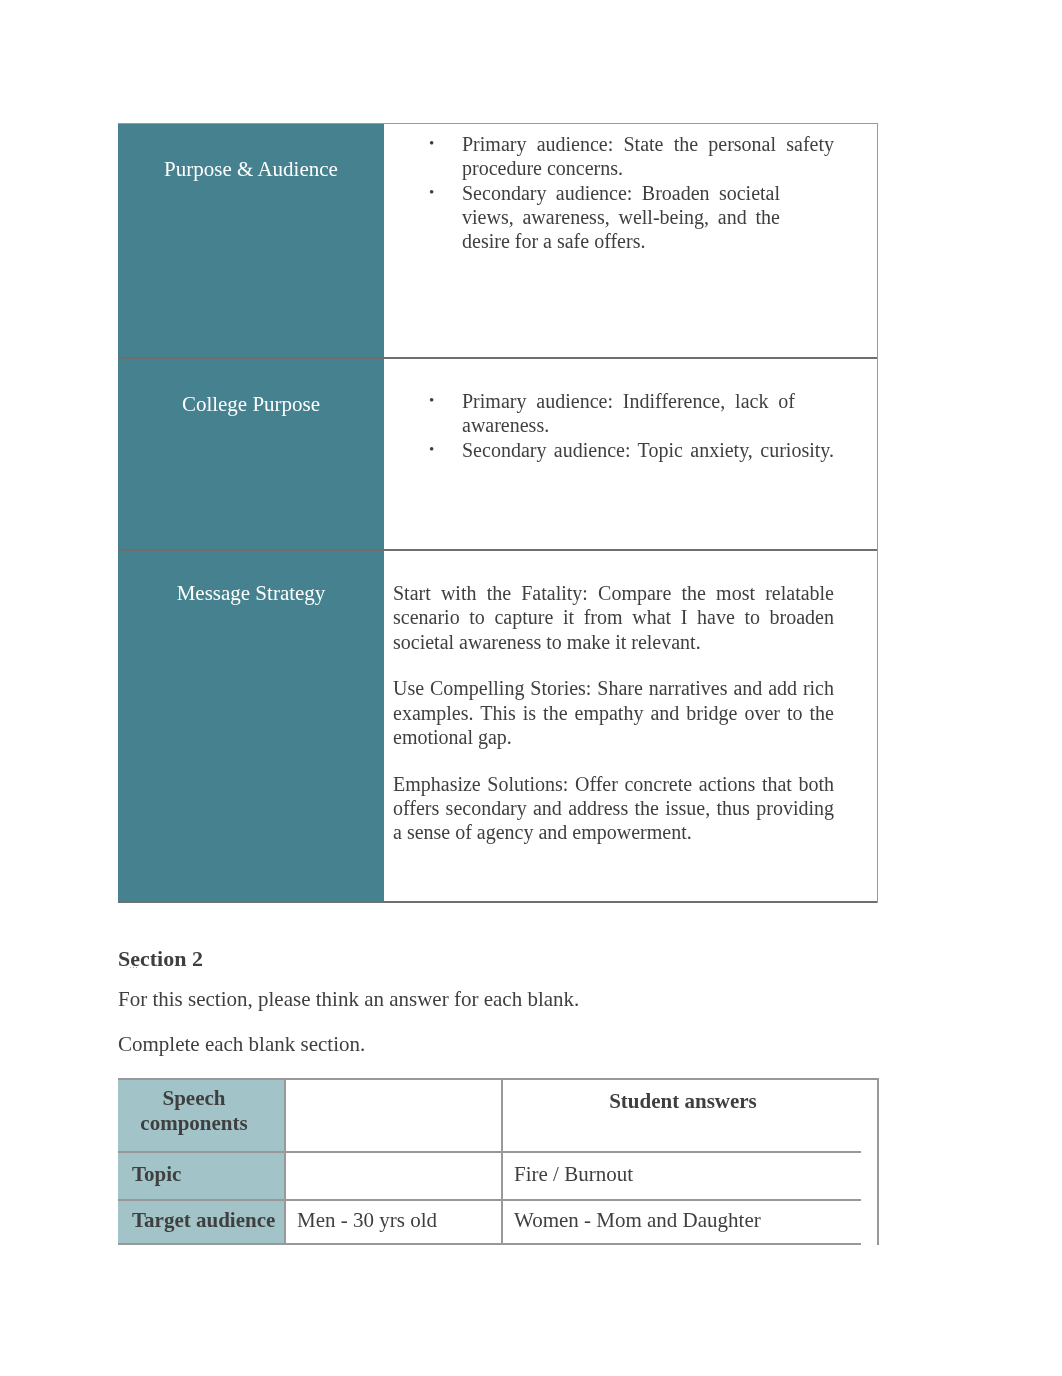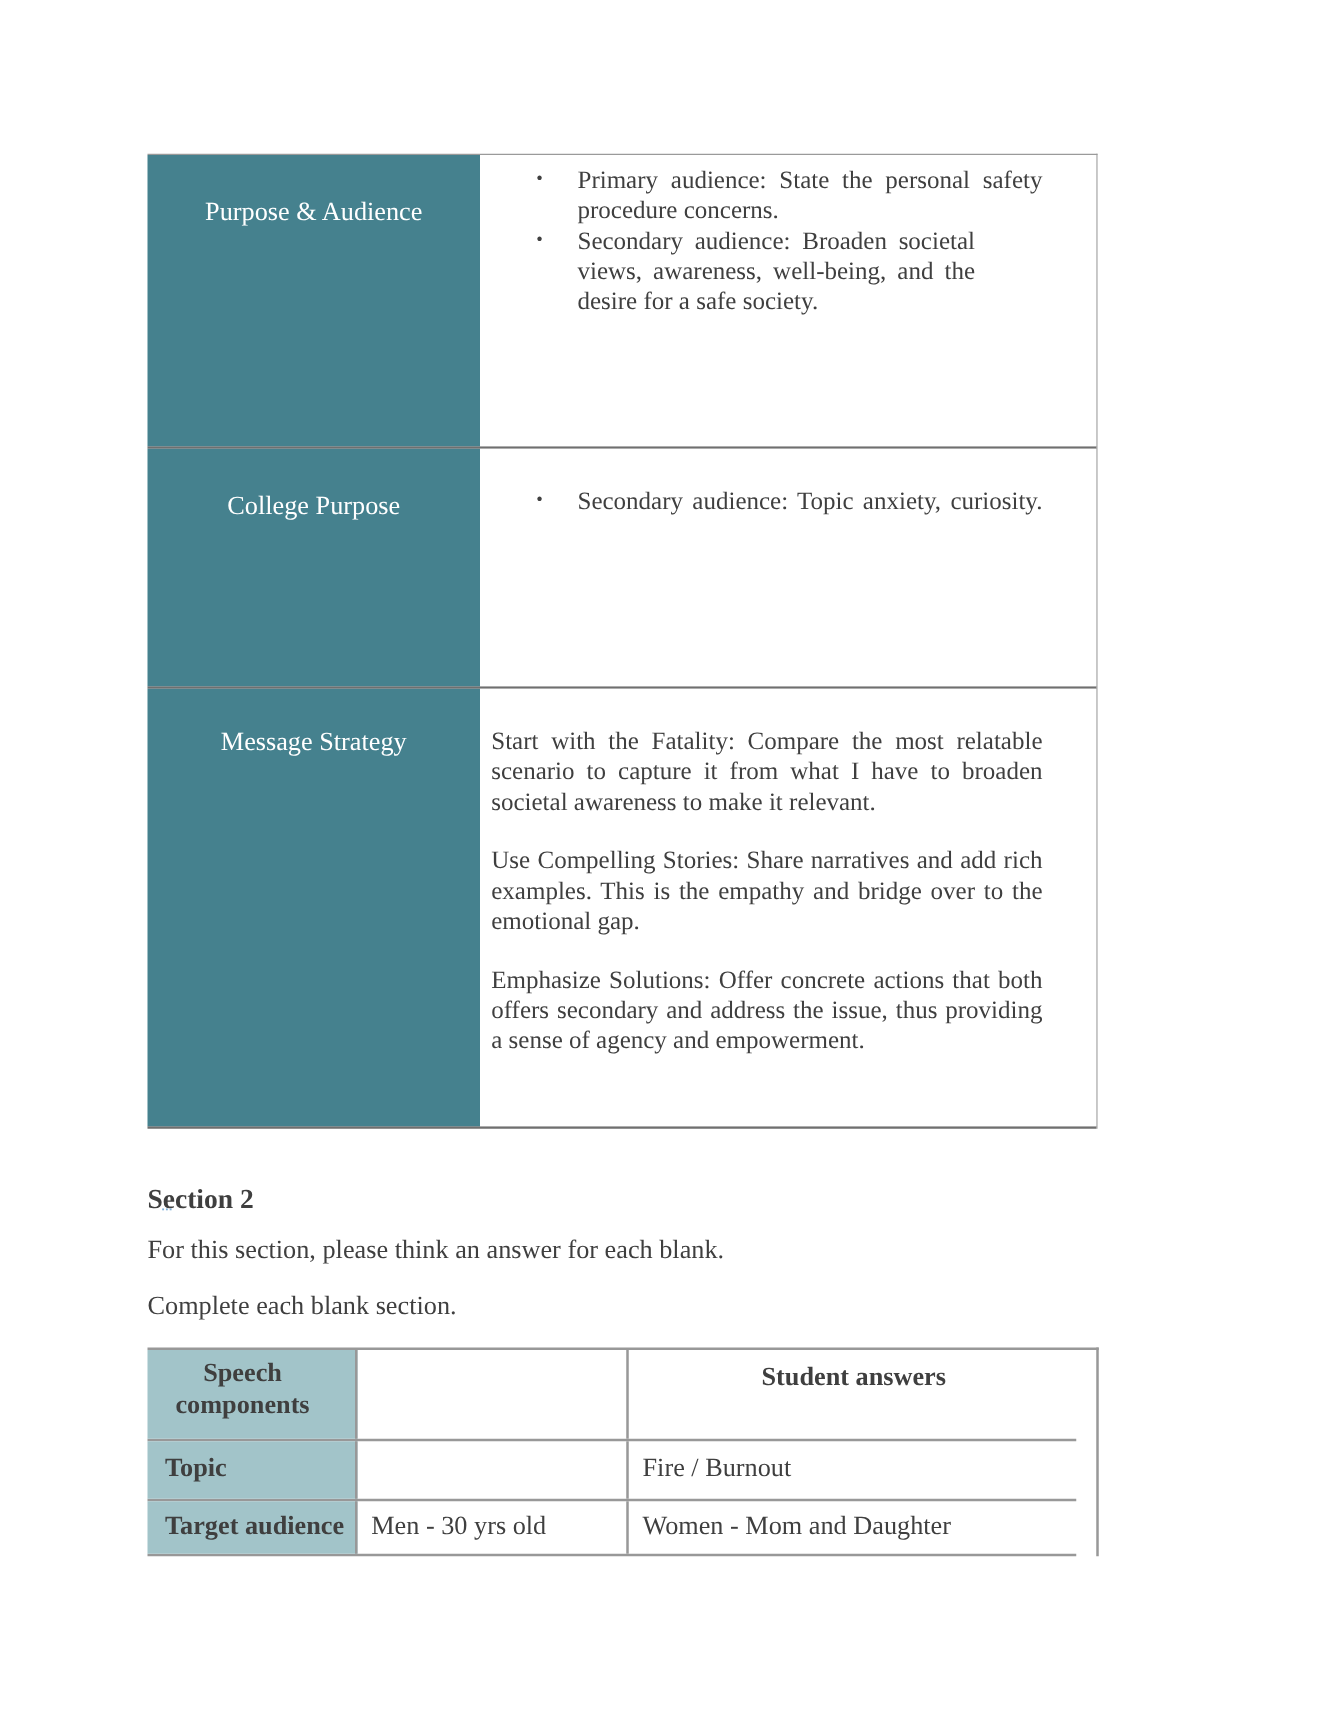--- a/index.html
+++ b/index.html
@@ -70,31 +70,32 @@
 
   <div class="t1">
 
     <div class="t1row r1">
       <div class="lab">
         <div class="labtxt" style="top:33px">Purpose &amp; Audience</div>
       </div>
       <div class="body">
         <div class="bl">
           <div class="li">Primary audience: State the personal safety procedure concerns.</div>
-          <div class="li" style="width:318px">Secondary audience: Broaden societal views, awareness, well-being, and the desire for a safe society.</div>
+          <div class="li" style="width:318px">Secondary audience: Broaden societal views, awareness, well-being, and the desire for a safe offers.</div>
         </div>
       </div>
     </div>
 
     <div class="t1row r2">
       <div class="lab">
         <div class="labtxt" style="top:33px">College Purpose</div>
       </div>
       <div class="body">
         <div class="bl" style="top:30px">
+          <div class="li" style="width:333px">Primary audience: Indifference, lack of awareness.</div>
           <div class="li" style="text-align-last:justify">Secondary audience: Topic anxiety, curiosity.</div>
         </div>
       </div>
     </div>
 
     <div class="t1row r3">
       <div class="lab">
         <div class="labtxt" style="top:30px">Message Strategy</div>
       </div>
       <div class="body">

